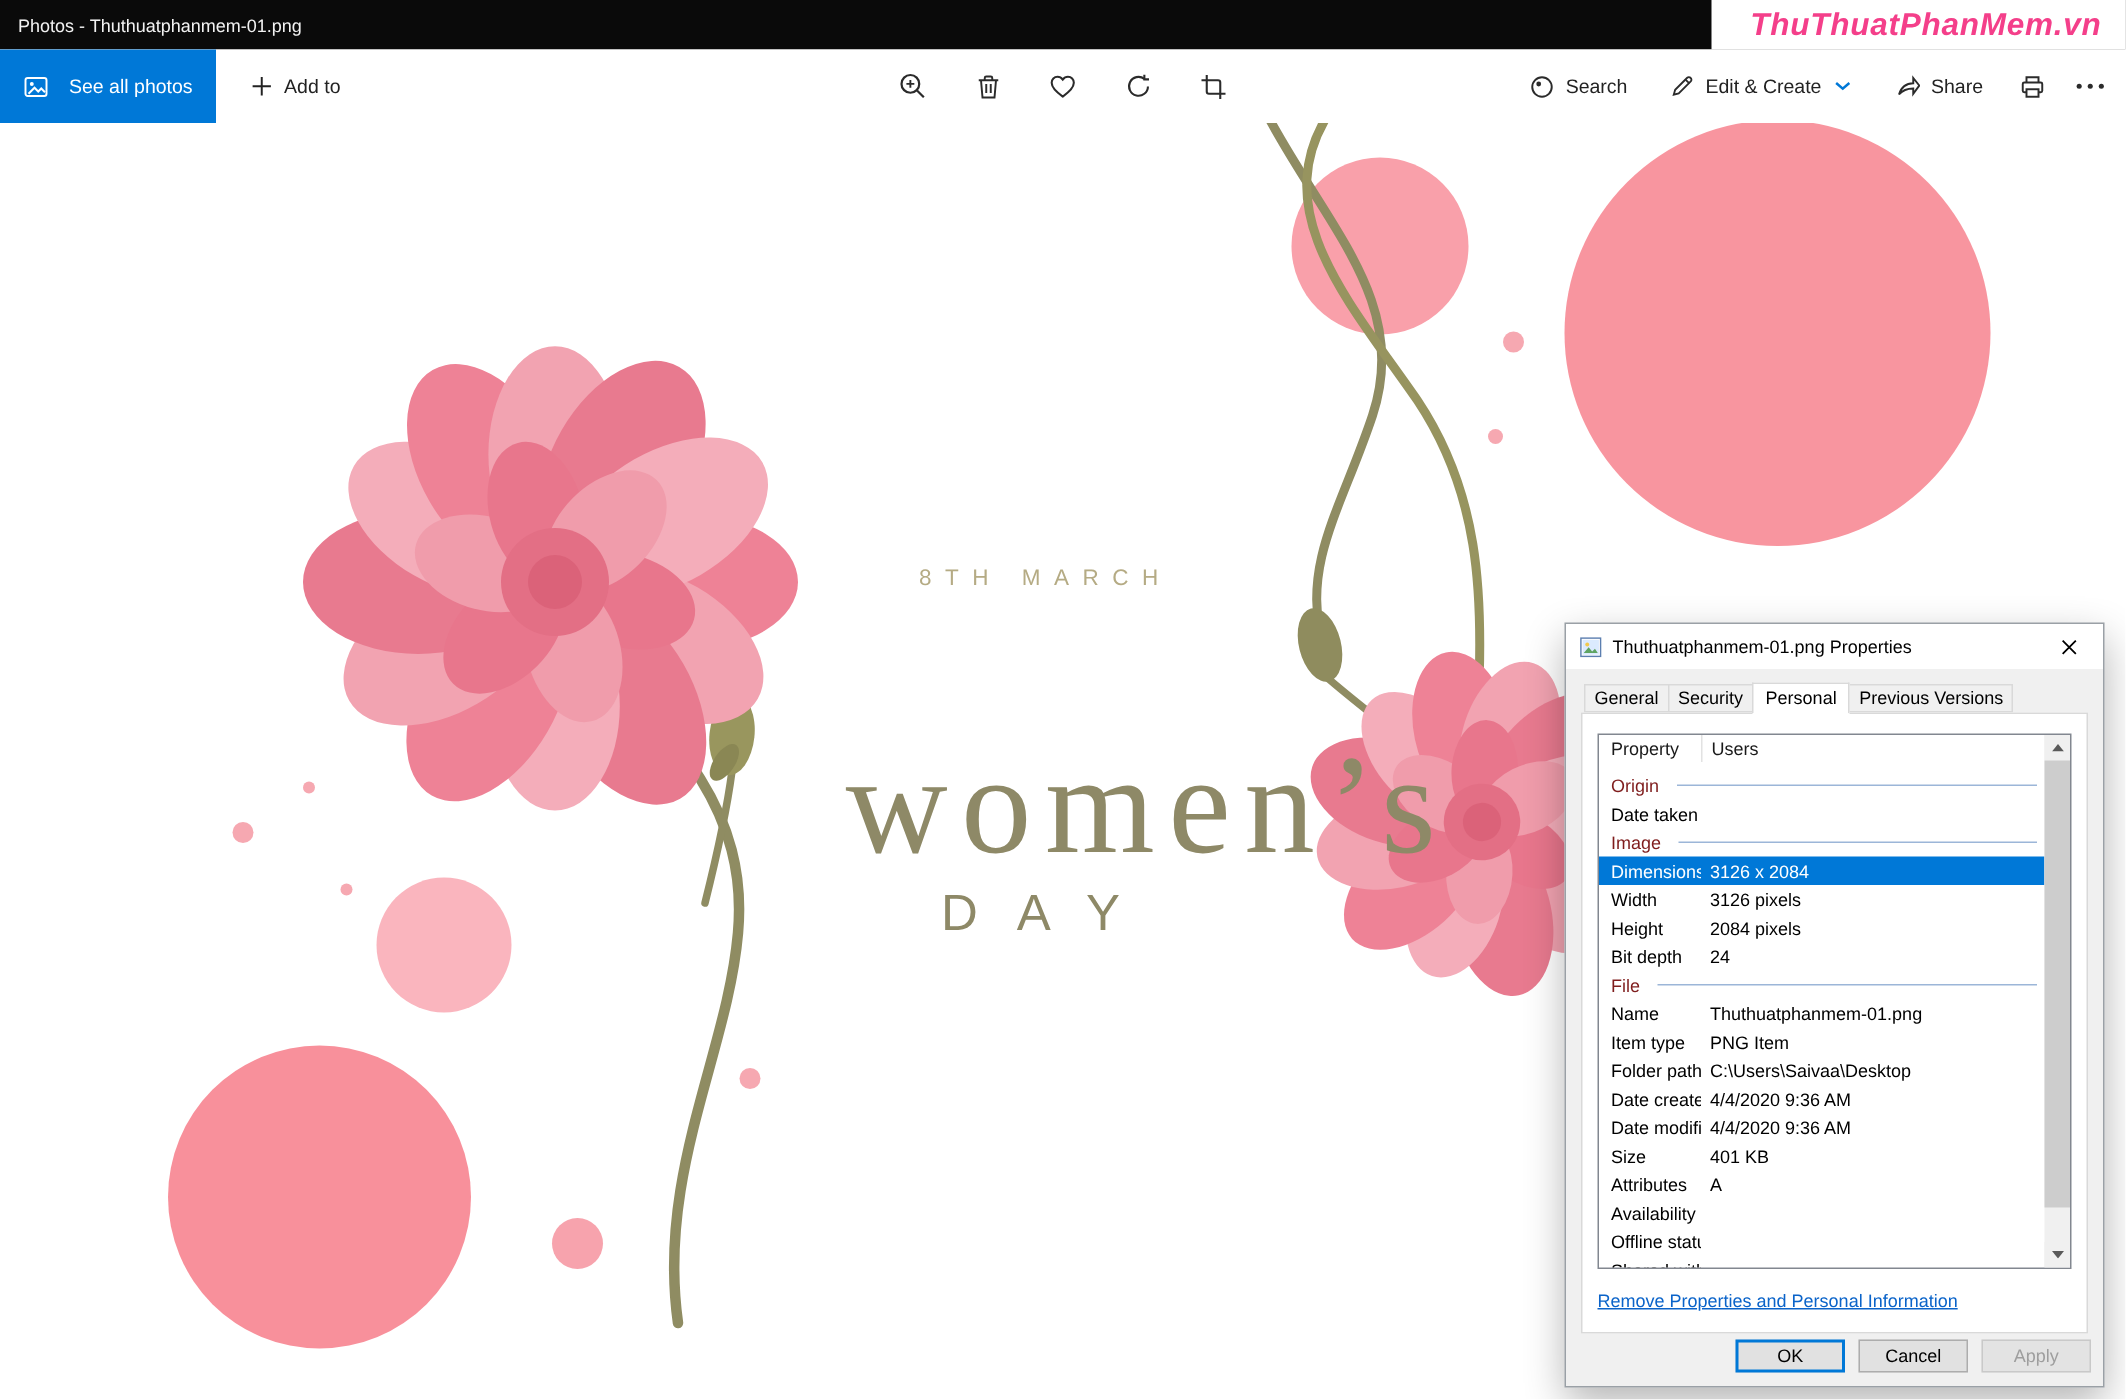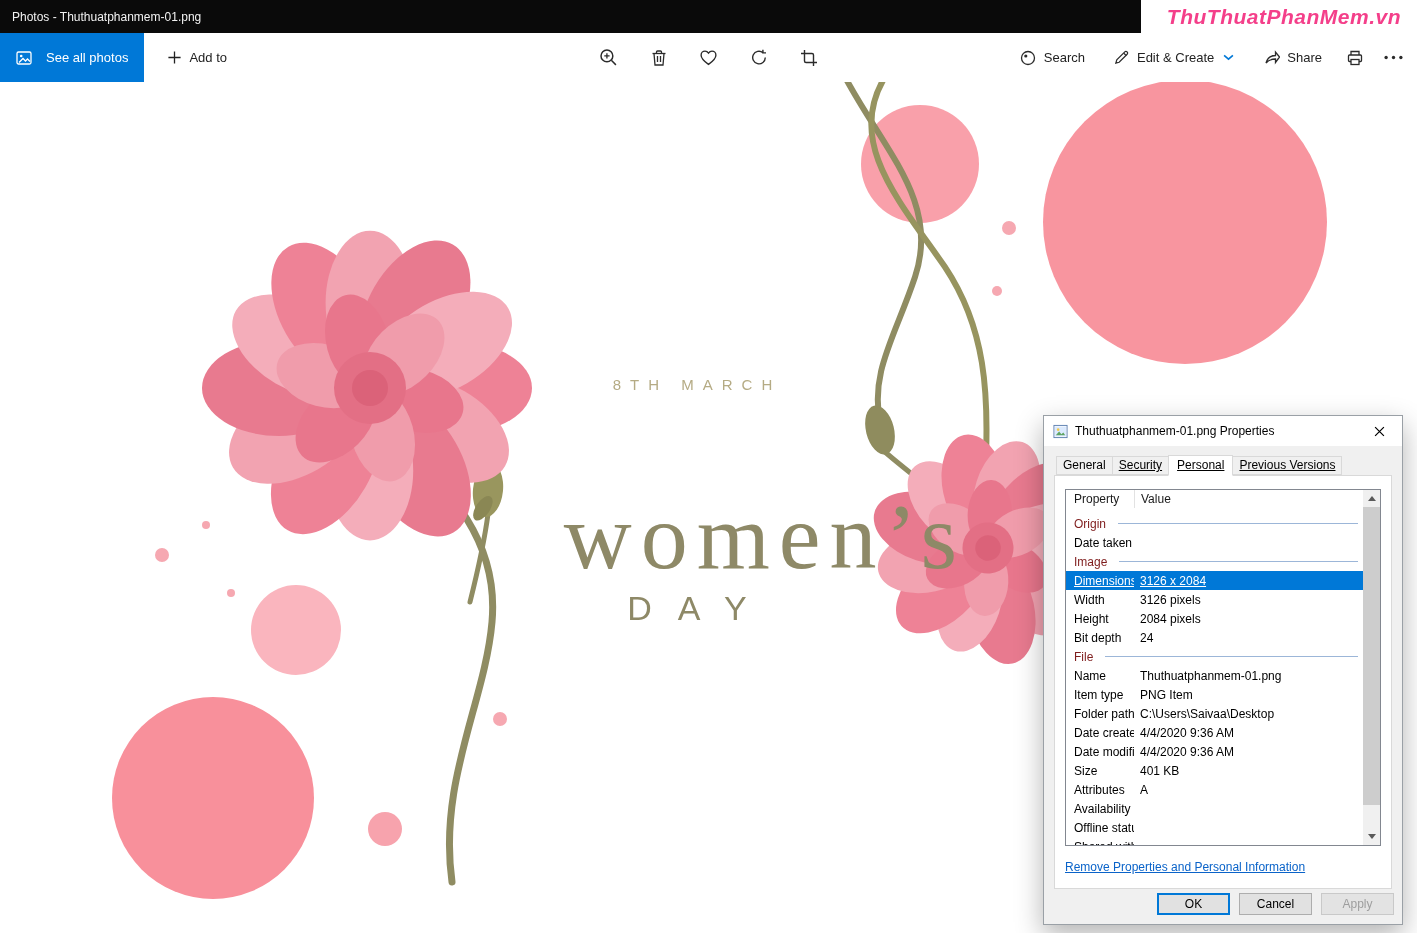--- a/index.html
+++ b/index.html
@@ -38,34 +38,34 @@
   
   .dialog { position:absolute; left:1043px; top:415px; width:360px; height:510px; background:#f0f0f0;
             border:1px solid #9aa0a6; box-shadow:0 10px 26px rgba(0,0,0,.30); z-index:20; font-size:12px; color:#000; }
   .dlg-title { height:30px; display:flex; align-items:center; gap:7px; padding-left:9px; background:#fff; }
   .dlg-title-text { font-size:12px; }
   .dlg-close { margin-left:auto; width:45px; height:30px; border:none; background:none;
                display:flex; align-items:center; justify-content:center; }
   .dlg-tabs { position:absolute; top:40px; left:12px; height:19px; display:flex; align-items:flex-end; }
   .tab { position:relative; height:19px; line-height:17px; padding:0 6px; font-size:12px;
          border:1px solid #d9d9d9; background:#f0f0f0; }
-  .tab + .tab { margin-left:-1px;text-decoration:underline; }
+  .tab + .tab { margin-left:-1px; }
   .tab.active { top:1px; height:21px; line-height:18px; background:#fff; z-index:5; padding:0 8px;
                 border-bottom:1px solid #fff; }
   .dlg-page { position:absolute; left:10px; top:59px; width:338px; height:414px; background:#fff;
               border:1px solid #d9d9d9; }
   .plist { position:absolute; left:10px; top:13px; width:316px; height:357px; background:#fff;
            border:1px solid #828790; overflow:hidden; }
   .phead { display:flex; height:18px; align-items:center; margin-right:7px; color:#1a1a1a; }
   .rows { padding-top:6px; margin-right:17px; }
   .prow, .psec { display:flex; height:19px; align-items:center; }
   .pname { flex:none; width:68px; padding-left:8px; white-space:nowrap; overflow:hidden; }
   .pval  { flex:1; padding-left:6px; white-space:nowrap; overflow:hidden; }
   .phead .pval { border-left:1px solid #e2e2e2; height:18px; line-height:18px; }
-  .prow.selected { background:#0078d7; color:#fff;text-decoration:underline; }
+  .prow.selected { background:#0078d7; color:#fff; }
   .plabel { color:#7f1d1d; padding-left:8px; margin-right:12px; white-space:nowrap; }
   .pline  { flex:1; height:1px; background:#9cb6d8; margin-right:5px; }
   .vscroll { position:absolute; top:0; right:0; bottom:0; width:17px; background:#f0f0f0;
              display:flex; flex-direction:column; align-items:center; }
   .sb-btn { width:17px; height:17px; display:flex; align-items:center; justify-content:center; background:#f0f0f0; border:none; }
   .sb-btn.down { margin-top:auto; }
   .sb-thumb { width:17px; height:298px; background:#cdcdcd; }
   .plink { position:absolute; left:10px; top:384px; color:#0a63c9; text-decoration:underline; font-size:12px; }
   .dlg-buttons { position:absolute; right:8px; bottom:9px; display:flex; gap:9px; }
   .btn { width:73px; height:22px; font-size:12px; background:#e1e1e1; border:1px solid #adadad; color:#000; }
@@ -263,21 +263,21 @@
       <div class="tab">General</div>
       <div class="tab">Security</div>
       <div class="tab active">Personal</div>
       <div class="tab">Previous Versions</div>
     </div>
 
     <div class="dlg-page">
       <div class="plist">
         <div class="phead">
           <span class="pname">Property</span>
-          <span class="pval">Value</span>
+          <span class="pval">Users</span>
         </div>
         <div class="rows">
           <div class="psec">
             <span class="plabel">Origin</span>
               <span class="pline"></span>
           </div>
           <div class="prow">
             <span class="pname">Date taken</span>
             <span class="pval"></span>
           </div>

